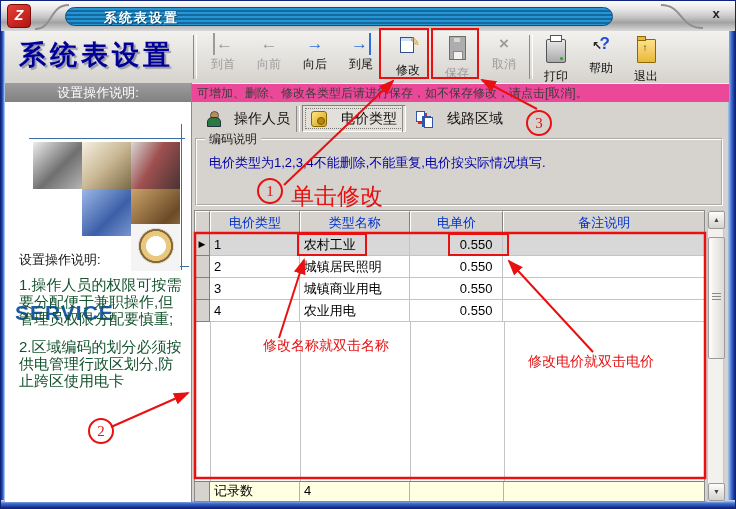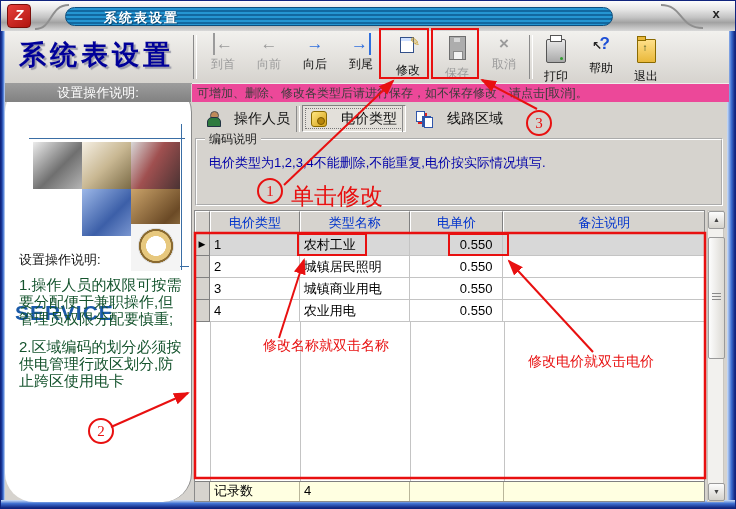--- a/index.html
+++ b/index.html
@@ -60,21 +60,21 @@
   .icon-printer:after{content:"";position:absolute;right:2px;bottom:2px;width:3px;height:3px;background:#2f9e2f;border-radius:50%;}
   .icon-help{position:relative;display:inline-block;width:18px;height:20px;}
   .icon-help .q{position:absolute;right:0;top:0;color:#1d4fd6;font-size:17px;font-weight:bold;}
   .icon-help .cur{position:absolute;left:0;top:2px;color:#222;font-size:12px;}
   .icon-exit{position:relative;display:inline-block;width:17px;height:12px;margin-top:6px;
     background:linear-gradient(180deg,#ffe08a,#e9b83a);border:1px solid #8a6a00;border-radius:1px;}
   .icon-exit:before{content:"";position:absolute;left:-1px;top:-4px;width:7px;height:3px;background:#e9b83a;border:1px solid #8a6a00;}
   .icon-exit:after{content:"↑";position:absolute;left:5px;top:-3px;font-size:10px;font-weight:bold;color:#1d3b12;}
   
   .sidebar{position:absolute;left:4px;top:82px;width:187px;height:419px;background:#fff;
-    border-right:1px solid #8a8a8a;box-sizing:border-box;border-radius:29px;}
+    border-right:1px solid #8a8a8a;box-sizing:border-box;}
   .sidebar-header{height:19px;background:linear-gradient(180deg,#9d9d9d,#818181);
     color:#fff;font-size:13px;text-align:center;line-height:19px;}
   .collage-line{position:absolute;background:#3a6ea5;}
   .tile{position:absolute;width:49px;height:47px;}
   .service-text{position:absolute;left:10px;top:218px;color:#1a5aa8;font-weight:bold;font-size:21px;letter-spacing:1px;}
   .watch{background:#f4f4f4;}
   .watch:before{content:"";position:absolute;left:7px;top:4px;width:36px;height:36px;border-radius:50%;
     background:radial-gradient(circle,#ffffff 0 38%,#e7c87e 40% 58%,#8a6a30 60% 66%,#d9d9d9 68%);}
   .side-note-title{position:absolute;left:14px;top:168px;font-size:13px;color:#111;}
   .side-note{position:absolute;left:14px;width:164px;font-size:15px;line-height:17px;color:#14532d;}

